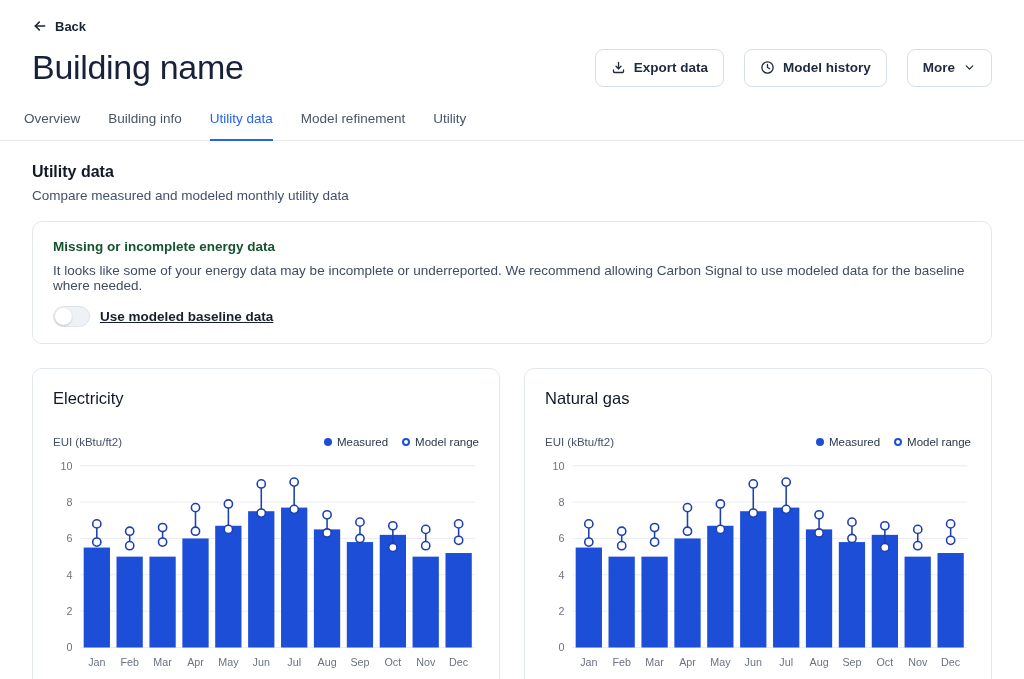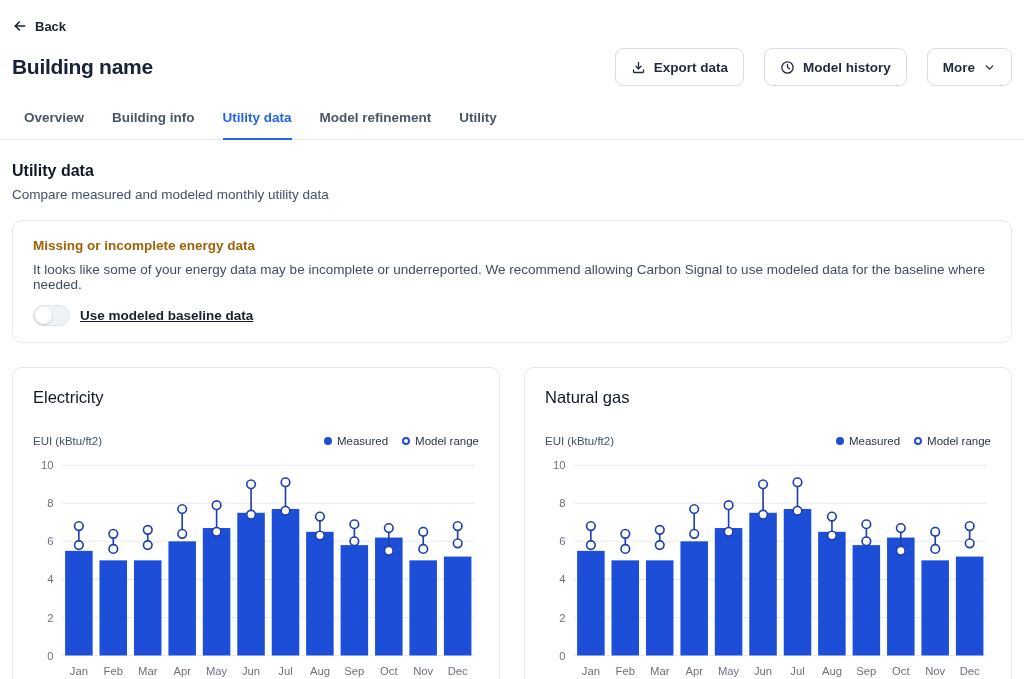--- a/index.html
+++ b/index.html
@@ -1,49 +1,49 @@
 <!DOCTYPE html>
 <html><head>
 <meta charset="utf-8">
 <style>
   * { margin:0; padding:0; box-sizing:border-box; }
   html,body { width:1024px; height:679px; background:#ffffff;
     font-family:"Liberation Sans", sans-serif; color:#1a2332; overflow:hidden; }
 
-  .page-pad { padding:0 12px; }
+  .page-pad { padding:0 32px; }
 
   
   .header { padding-top:18px; }
   .back-row { display:flex; align-items:center; gap:7px; cursor:pointer; width:max-content; }
   .back-row svg { display:block; }
   .back-label { font-size:13px; font-weight:700; color:#1a2332; }
   .title-row { display:flex; align-items:center; justify-content:space-between; margin-top:14px; }
-  .page-title { font-size:21px; font-weight:700; letter-spacing:-0.3px; color:#18213a; }
+  .page-title { font-size:34px; font-weight:400; letter-spacing:-0.3px; color:#18213a; }
   .actions { display:flex; gap:20px; }
   .btn { display:flex; align-items:center; gap:8px; height:38px; padding:0 15px;
     background:#fff; border:1px solid #d7dde5; border-radius:8px; font-size:13.5px;
     font-weight:700; color:#1f2a3c; cursor:pointer; font-family:inherit; }
   .btn svg { display:block; }
 
   
   .tabs-wrap { border-bottom:1px solid #e6e9ee; margin-top:20px; }
   .tabs { display:flex; gap:28px; padding:0 24px; }
-  .tab { font-size:13.5px; font-weight:700; color:#4a5568; padding:4px 0 13px;
+  .tab { font-size:13.5px; font-weight:400; color:#4a5568; padding:4px 0 13px;
     cursor:pointer; border-bottom:2px solid transparent; margin-bottom:-1px; }
   .tab.active { color:#2563eb; border-bottom-color:#2563eb; }
 
   
   .section { margin-top:22px; }
   .section-title { font-size:16px; font-weight:700; color:#111827; }
   .section-sub { font-size:13.5px; color:#44506a; margin-top:7px; }
 
   
   .alert-card { margin-top:18px; border:1px solid #e3e8ef; border-radius:10px;
     padding:17px 20px 16px; background:#fff; }
-  .alert-title { font-size:13.5px; font-weight:700; color:#a16207; }
+  .alert-title { font-size:13.5px; font-weight:700; color:#14532d; }
   .alert-body { font-size:13.5px; color:#404d63; margin-top:9px; }
   .toggle-row { display:flex; align-items:center; gap:10px; margin-top:13px; }
   .toggle { width:37px; height:21px; border-radius:11px; background:#eef1f5;
     border:1px solid #dde3ea; position:relative; cursor:pointer; flex:0 0 auto; }
   .toggle .knob { position:absolute; top:1px; left:1px; width:17px; height:17px;
     border-radius:50%; background:#fff; box-shadow:0 1px 2px rgba(16,24,40,.2); }
   .toggle-label { font-size:13.5px; font-weight:600; color:#17202f;text-decoration:underline; }
 
   
   .charts-row { display:flex; gap:24px; margin-top:24px; }

